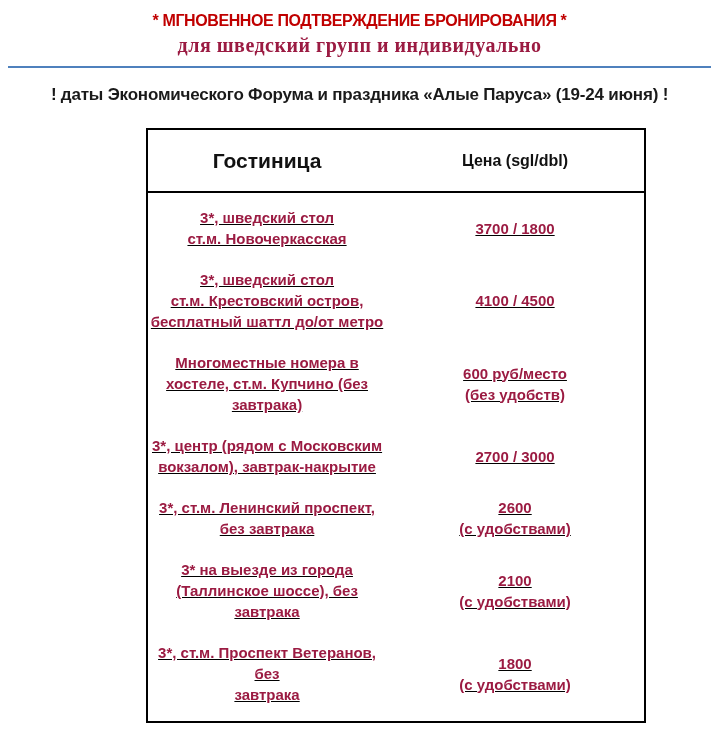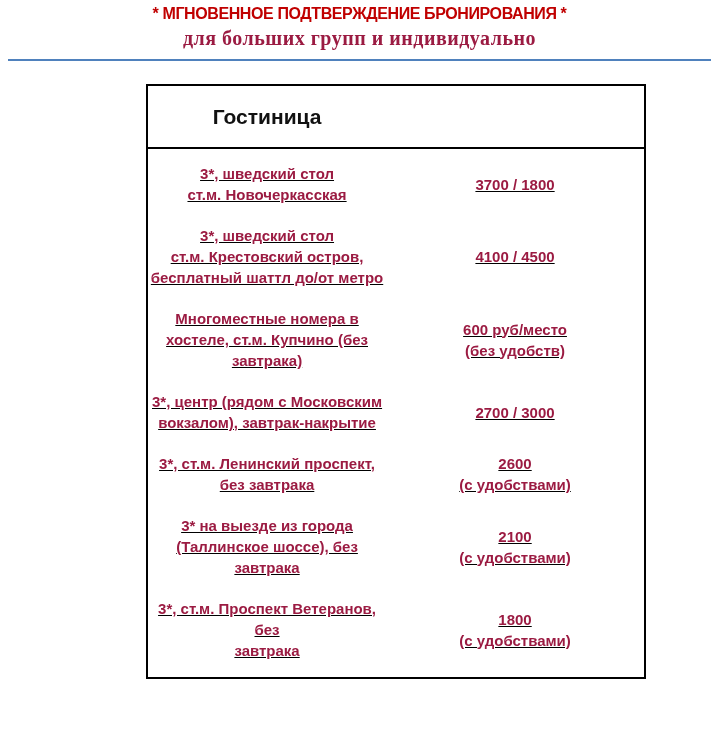--- a/index.html
+++ b/index.html
@@ -7,21 +7,21 @@
     padding: 0;
     background: #ffffff;
   }
   body {
     width: 719px;
     height: 733px;
     font-family: "Liberation Sans", sans-serif;
     overflow: hidden;
   }
   .title1 {
-    margin-top: 5px;
+    margin-top: 12px;
     text-align: center;
     color: #C00000;
     font-weight: bold;
     font-size: 16px;
     letter-spacing: -0.4px;
   }
   .title2 {
     margin-top: 4px;
     text-align: center;
     font-family: "Liberation Serif", serif;
@@ -103,31 +103,33 @@
   .cell.hotel { width: 48%; }
   .cell.price { width: 52%; }
 </style>
 </head>
 <body>
 
 <div>
 
   <div class="title1">* МГНОВЕННОЕ ПОДТВЕРЖДЕНИЕ БРОНИРОВАНИЯ *</div>
 
-  <div class="title2">для больших групп и индивидуально</div>
+  <div class="title2">для шведский групп и индивидуально</div>
 
   <hr class="rule">
 
 
+  <div class="notice">! даты Экономического Форума и праздника «Алые Паруса» (19-24 июня) !</div>
 
   <div class="price-table">
 
     <div class="thead">
       <div class="col-hotel th-hotel">Гостиница</div>
       <div class="col-price">
+        <div class="th-price">Цена (sgl/dbl)</div>
       </div>
     </div>
 
     <div class="tbody">
 
       <div class="trow">
         <div class="cell hotel">3*, шведский стол
 ст.м. Новочеркасская</div>
         <div class="cell price">3700 / 1800</div>
       </div>

